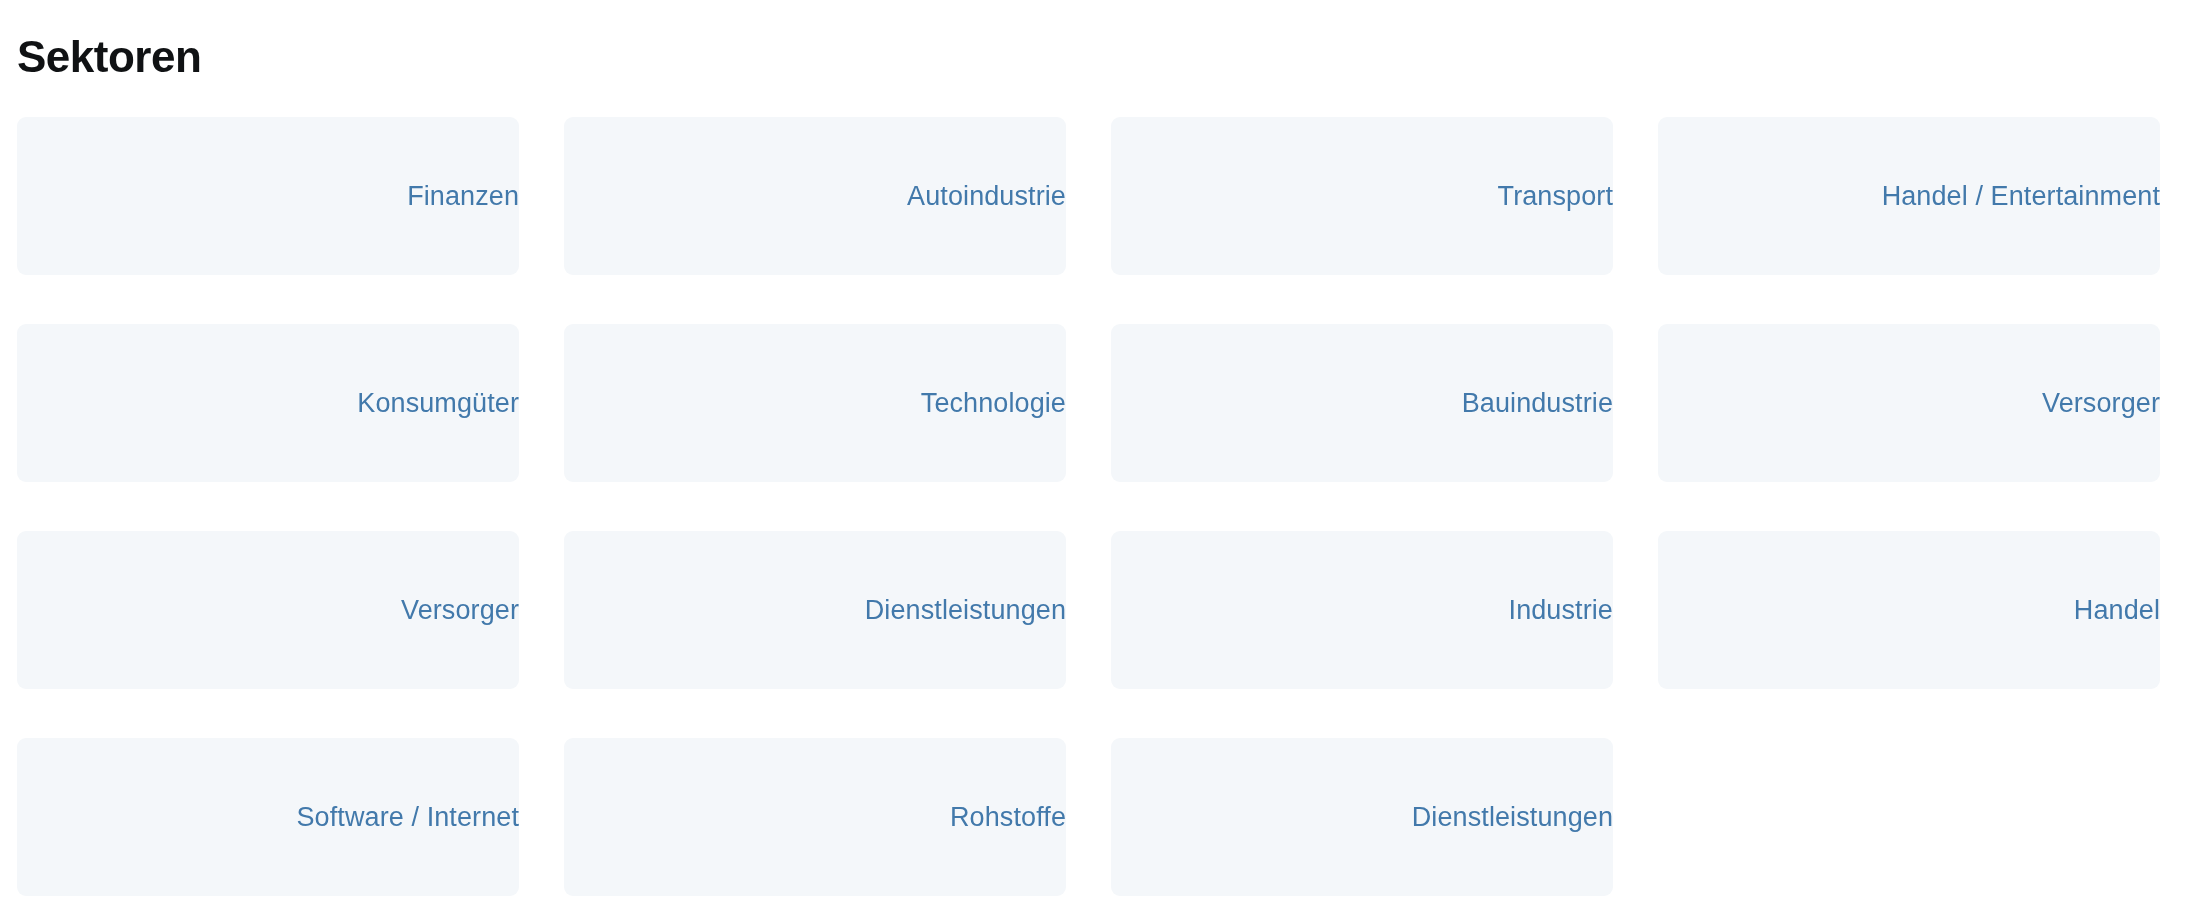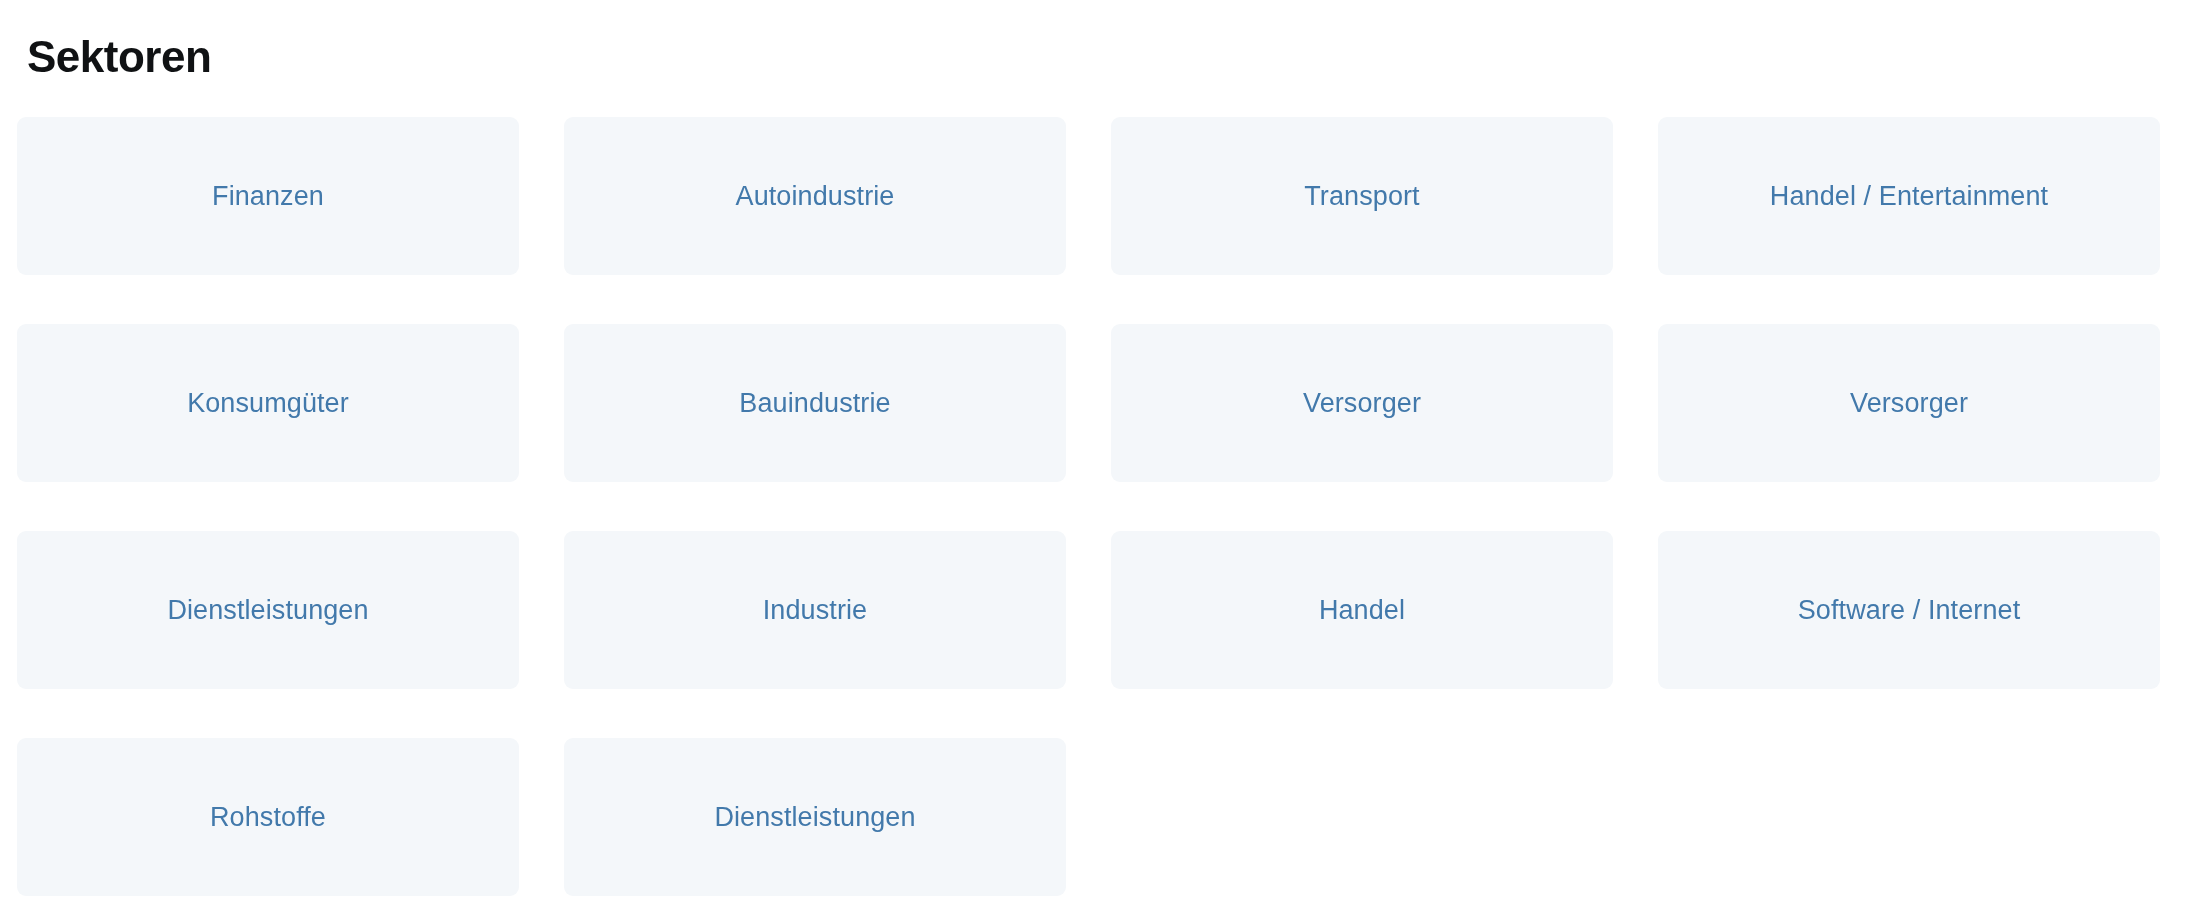--- a/index.html
+++ b/index.html
@@ -24,39 +24,38 @@
   .page-title {
     position: absolute;
     left: 17px;
     top: 0px;
     font-size: 44px;
     line-height: 56px;
     font-weight: bold;
     color: #101214;
     letter-spacing: -0.5px;
     white-space: nowrap;
-    margin-left: 10px;
   }
   .sector-grid {
     position: absolute;
     left: 17px;
     top: 117px;
     width: 2143px;
     display: grid;
     grid-template-columns: repeat(4, 502px);
     column-gap: 45px;
     row-gap: 49px;
   }
   .sector-card {
     height: 158px;
     background: #f4f7fa;
     border-radius: 9px;
     display: flex;
     align-items: center;
-    justify-content: center;
+    justify-content: flex-end;
     box-sizing: border-box;
     cursor: pointer;
   }
   .sector-card-label {
     font-size: 27px;
     line-height: 33px;
     font-weight: 400;
     color: #4279ab;
     text-align: center;
     letter-spacing: 0.1px;
@@ -86,20 +85,23 @@
 
     <div class="sector-card">
       <span class="sector-card-label">Handel / Entertainment</span>
     </div>
 
 
     <div class="sector-card">
       <span class="sector-card-label">Konsumgüter</span>
     </div>
 
+    <div class="sector-card">
+      <span class="sector-card-label">Technologie</span>
+    </div>
 
     <div class="sector-card">
       <span class="sector-card-label">Bauindustrie</span>
     </div>
 
     <div class="sector-card">
       <span class="sector-card-label">Versorger</span>
     </div>
 
     <div class="sector-card">

